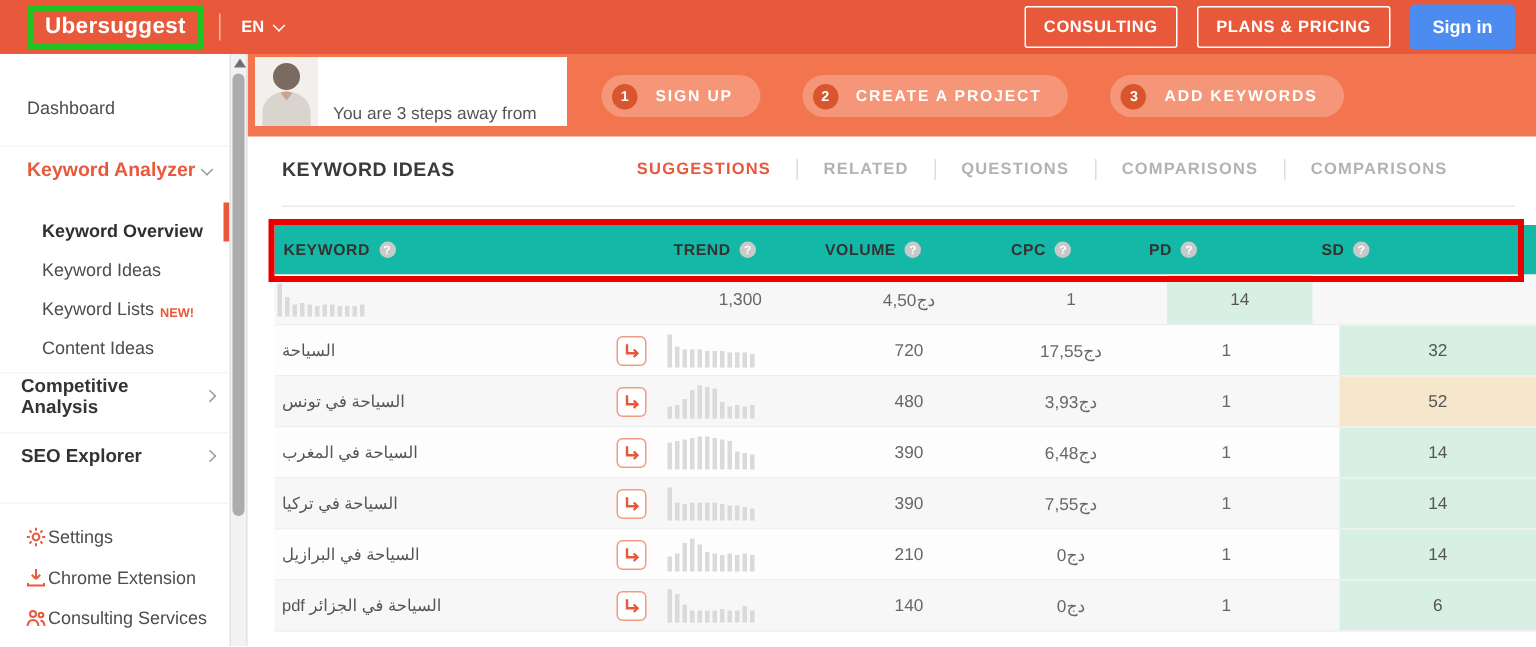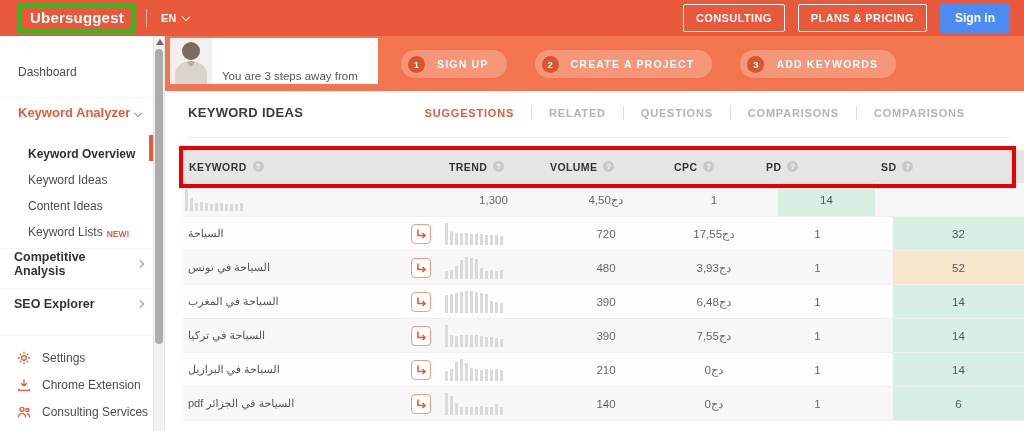--- a/index.html
+++ b/index.html
@@ -35,21 +35,21 @@
   .side-subitem { position:relative; height:26px; display:flex; align-items:flex-end; padding-left:28px;
                   font-size:12px; color:#4d4d4d; cursor:pointer; }
   .side-subitem.active { font-weight:bold; color:#2f2f2f; }
   .side-subitem.active .active-bar { position:absolute; right:0; top:0; width:4px; height:26px; background:#E8593C; }
   .badge-new { color:#E8593C; font-size:8.5px; font-weight:bold; margin-left:4px; margin-top:-4px; }
   .side-section { margin-top:9px; height:31px; display:flex; align-items:center; padding-left:14px; padding-right:10px;
                   font-size:12.5px; font-weight:bold; color:#333; cursor:pointer; border-top:1px solid #f5f5f5; }
   .side-section .chev3 { margin-left:auto; width:6px; height:6px; border-right:1.5px solid #9a9a9a;
                          border-top:1.5px solid #9a9a9a; transform:rotate(45deg); }
   .side-bottom { margin-top:16px; border-top:1px solid #f5f5f5; padding-top:8px; }
-  .side-bottomitem { height:27px; display:flex; align-items:center; padding-left:16px; gap:10px;
+  .side-bottomitem { height:27px; display:flex; align-items:center; padding-left:16px; 
                      font-size:12px; color:#4d4d4d; cursor:pointer; }
   .side-icon { width:16px; height:16px; color:#E8593C; flex:0 0 16px; }
   .side-icon svg { width:16px; height:16px; display:block; }
 
   
   .v-scrollbar { position:absolute; left:153px; top:36px; width:12px; height:395px; background:#F2F2F2;
                  border-left:1px solid #e3e3e3; border-right:1px solid #e3e3e3; z-index:3; cursor:pointer; }
   .v-scroll-arrow { position:absolute; left:2px; top:3px; width:0; height:0;
                     border-left:4px solid transparent; border-right:4px solid transparent;
                     border-bottom:6px solid #6f6f6f; }
@@ -78,21 +78,21 @@
   .page-title { font-size:13px; font-weight:bold; color:#3b3b3b; letter-spacing:.3px; margin-left:5px; }
   .tabs { margin-left:auto; margin-right:28px; display:flex; align-items:flex-end; }
   .tab { font-size:11px; font-weight:bold; letter-spacing:.8px; color:#b3b3b3; padding:0 17px; cursor:pointer;
          border-left:1px solid #ddd; line-height:14px; }
   .tab:first-child { border-left:none; }
   .tab.active { color:#E8593C; }
   .content-rule { position:absolute; left:23px; top:101px; width:822px; border-bottom:1px solid #e9e9e9; }
 
   
   .ktable { position:absolute; left:18px; top:114px; width:841px; }
-  .thead { display:grid; grid-template-columns:260px 101px 124px 92px 115px 1fr; background:#e5e5e5; height:33px; }
+  .thead { display:grid; grid-template-columns:260px 101px 124px 92px 115px 1fr; background:#14b8a6; height:33px; }
   .th { display:flex; align-items:center; font-size:10.5px; font-weight:bold; color:#333; letter-spacing:.4px;
         padding-left:6px; cursor:pointer; }
   .help-icon { width:11px; height:11px; border-radius:50%; background:#C9C9C9; color:#fff; font-size:8px;
                display:inline-flex; align-items:center; justify-content:center; margin-left:6px; cursor:pointer; }
   .tbody .tr { display:grid; grid-template-columns:260px 101px 124px 92px 115px 1fr; height:34px;
                border-bottom:1px solid #efefef; }
   .tbody .tr:nth-child(odd)  { background:#F7F7F8; }
   .tbody .tr:nth-child(even) { background:#FDFDFE; }
   .td { display:flex; align-items:center; font-size:11.5px; color:#666; }
   .td.center { justify-content:center; }
@@ -144,25 +144,25 @@
     </div>
     <div class="side-sub" id="side-sub">
         <div class="side-subitem active">
           <span>Keyword Overview</span>
           <span class="active-bar"></span>
         </div>
         <div class="side-subitem">
           <span>Keyword Ideas</span>
         </div>
         <div class="side-subitem">
-          <span>Content Ideas</span>
-        </div>
-        <div class="side-subitem">
           <span>Keyword Lists</span>
           <span class="badge-new">NEW!</span>
+        </div>
+        <div class="side-subitem">
+          <span>Content Ideas</span>
         </div>
       </div>
     <div id="side-sections">
         <div class="side-section">
           <span>Competitive Analysis</span>
           <span class="chev3"></span>
         </div>
         <div class="side-section">
           <span>SEO Explorer</span>
           <span class="chev3"></span>

